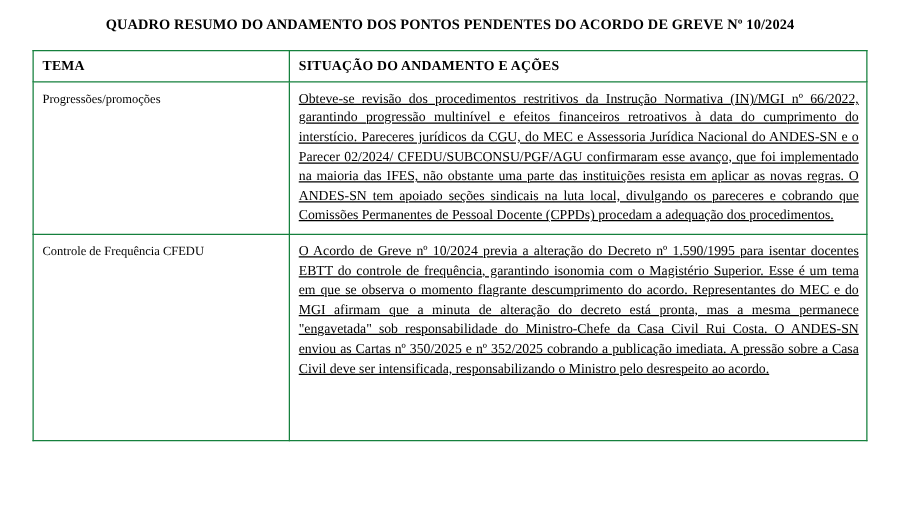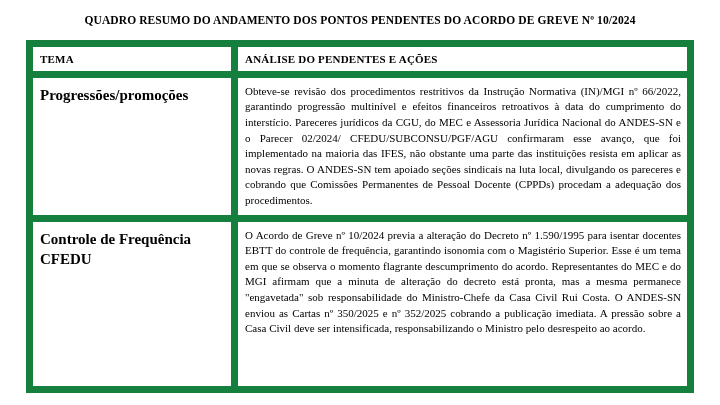--- a/index.html
+++ b/index.html
@@ -30,46 +30,47 @@
   }
   .title-line-1 { display: block; }
   .title-line-2 { display: block; }
 
   table.summary {
     border-collapse: collapse;
     width: 100%;
     table-layout: fixed;
   }
   table.summary td, table.summary th {
-    border: 7px solid #15803d;
+    border: 1px solid #15803d;
     vertical-align: top;
     padding: 6px 6px 6px 7px;
   }
   col.col-theme { width: 205px; }
   col.col-analysis { width: auto; }
 
   .hdr-cell {
     font-weight: bold;
     font-size: 11px;
     text-align: left;
     padding-top: 7px;
     padding-bottom: 7px;
     letter-spacing: 0.2px;
   }
   .theme-cell {
-    font-weight: bold;
-    font-size: 15px;
+    font-weight: normal;
+    font-size: 10px;
     line-height: 1.35;
   }
   .analysis-cell {
     font-size: 11px;
     line-height: 1.42;
     text-align: justify;
     text-justify: inter-word;
     hyphens: none;
+    text-decoration: underline;
   }
   .row-1 .analysis-cell { height: 96px; }
   .row-2 .analysis-cell { height: 152px; }
   .row-1 .theme-cell, .row-2 .theme-cell { padding-top: 7px; }
 </style>
 </head>
 <body>
 
 <div class="page">
 
@@ -78,21 +79,21 @@
   </div>
 
   <table class="summary">
     <colgroup>
       <col class="col-theme">
       <col class="col-analysis">
     </colgroup>
     <tbody>
       <tr>
         <td class="hdr-cell">TEMA</td>
-        <td class="hdr-cell">ANÁLISE DO PENDENTES E AÇÕES</td>
+        <td class="hdr-cell">SITUAÇÃO DO ANDAMENTO E AÇÕES</td>
       </tr>
       <tr class="row-1">
         <td class="theme-cell">Progressões/promoções</td>
         <td class="analysis-cell">Obteve-se revisão dos procedimentos restritivos da Instrução Normativa (IN)/MGI nº 66/2022, garantindo progressão multinível e efeitos financeiros retroativos à data do cumprimento do interstício. Pareceres jurídicos da CGU, do MEC e Assessoria Jurídica Nacional do ANDES-SN e o Parecer 02/2024/ CFEDU/SUBCONSU/PGF/AGU confirmaram esse avanço, que foi implementado na maioria das IFES, não obstante uma parte das instituições resista em aplicar as novas regras. O ANDES-SN tem apoiado seções sindicais na luta local, divulgando os pareceres e cobrando que Comissões Permanentes de Pessoal Docente (CPPDs) procedam a adequação dos procedimentos.</td>
       </tr>
       <tr class="row-2">
         <td class="theme-cell">Controle de Frequência CFEDU</td>
         <td class="analysis-cell">O Acordo de Greve nº 10/2024 previa a alteração do Decreto nº 1.590/1995 para isentar docentes EBTT do controle de frequência, garantindo isonomia com o Magistério Superior. Esse é um tema em que se observa o momento flagrante descumprimento do acordo. Representantes do MEC e do MGI afirmam que a minuta de alteração do decreto está pronta, mas a mesma permanece "engavetada" sob responsabilidade do Ministro-Chefe da Casa Civil Rui Costa. O ANDES-SN enviou as Cartas nº 350/2025 e nº 352/2025 cobrando a publicação imediata. A pressão sobre a Casa Civil deve ser intensificada, responsabilizando o Ministro pelo desrespeito ao acordo.</td>
       </tr>
     </tbody>

